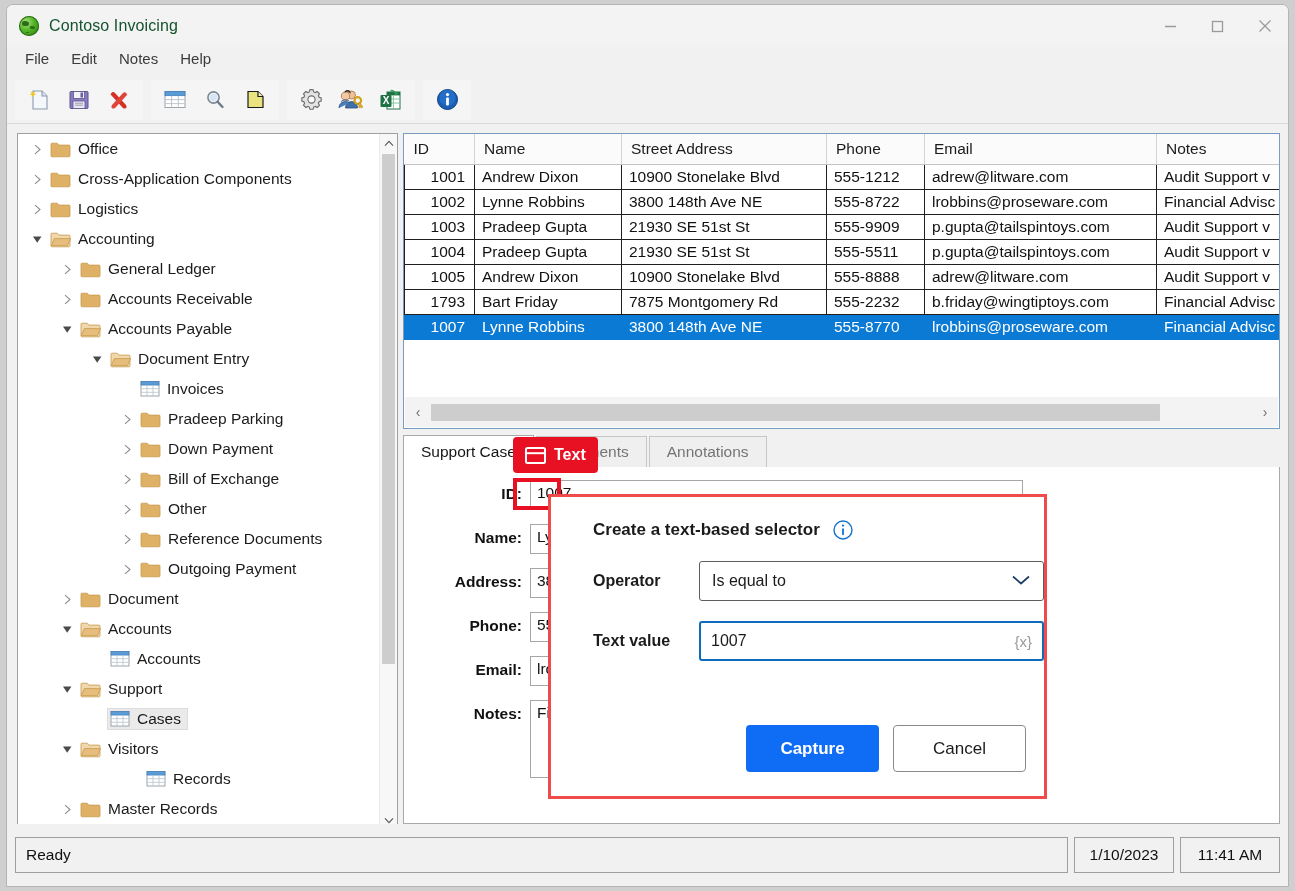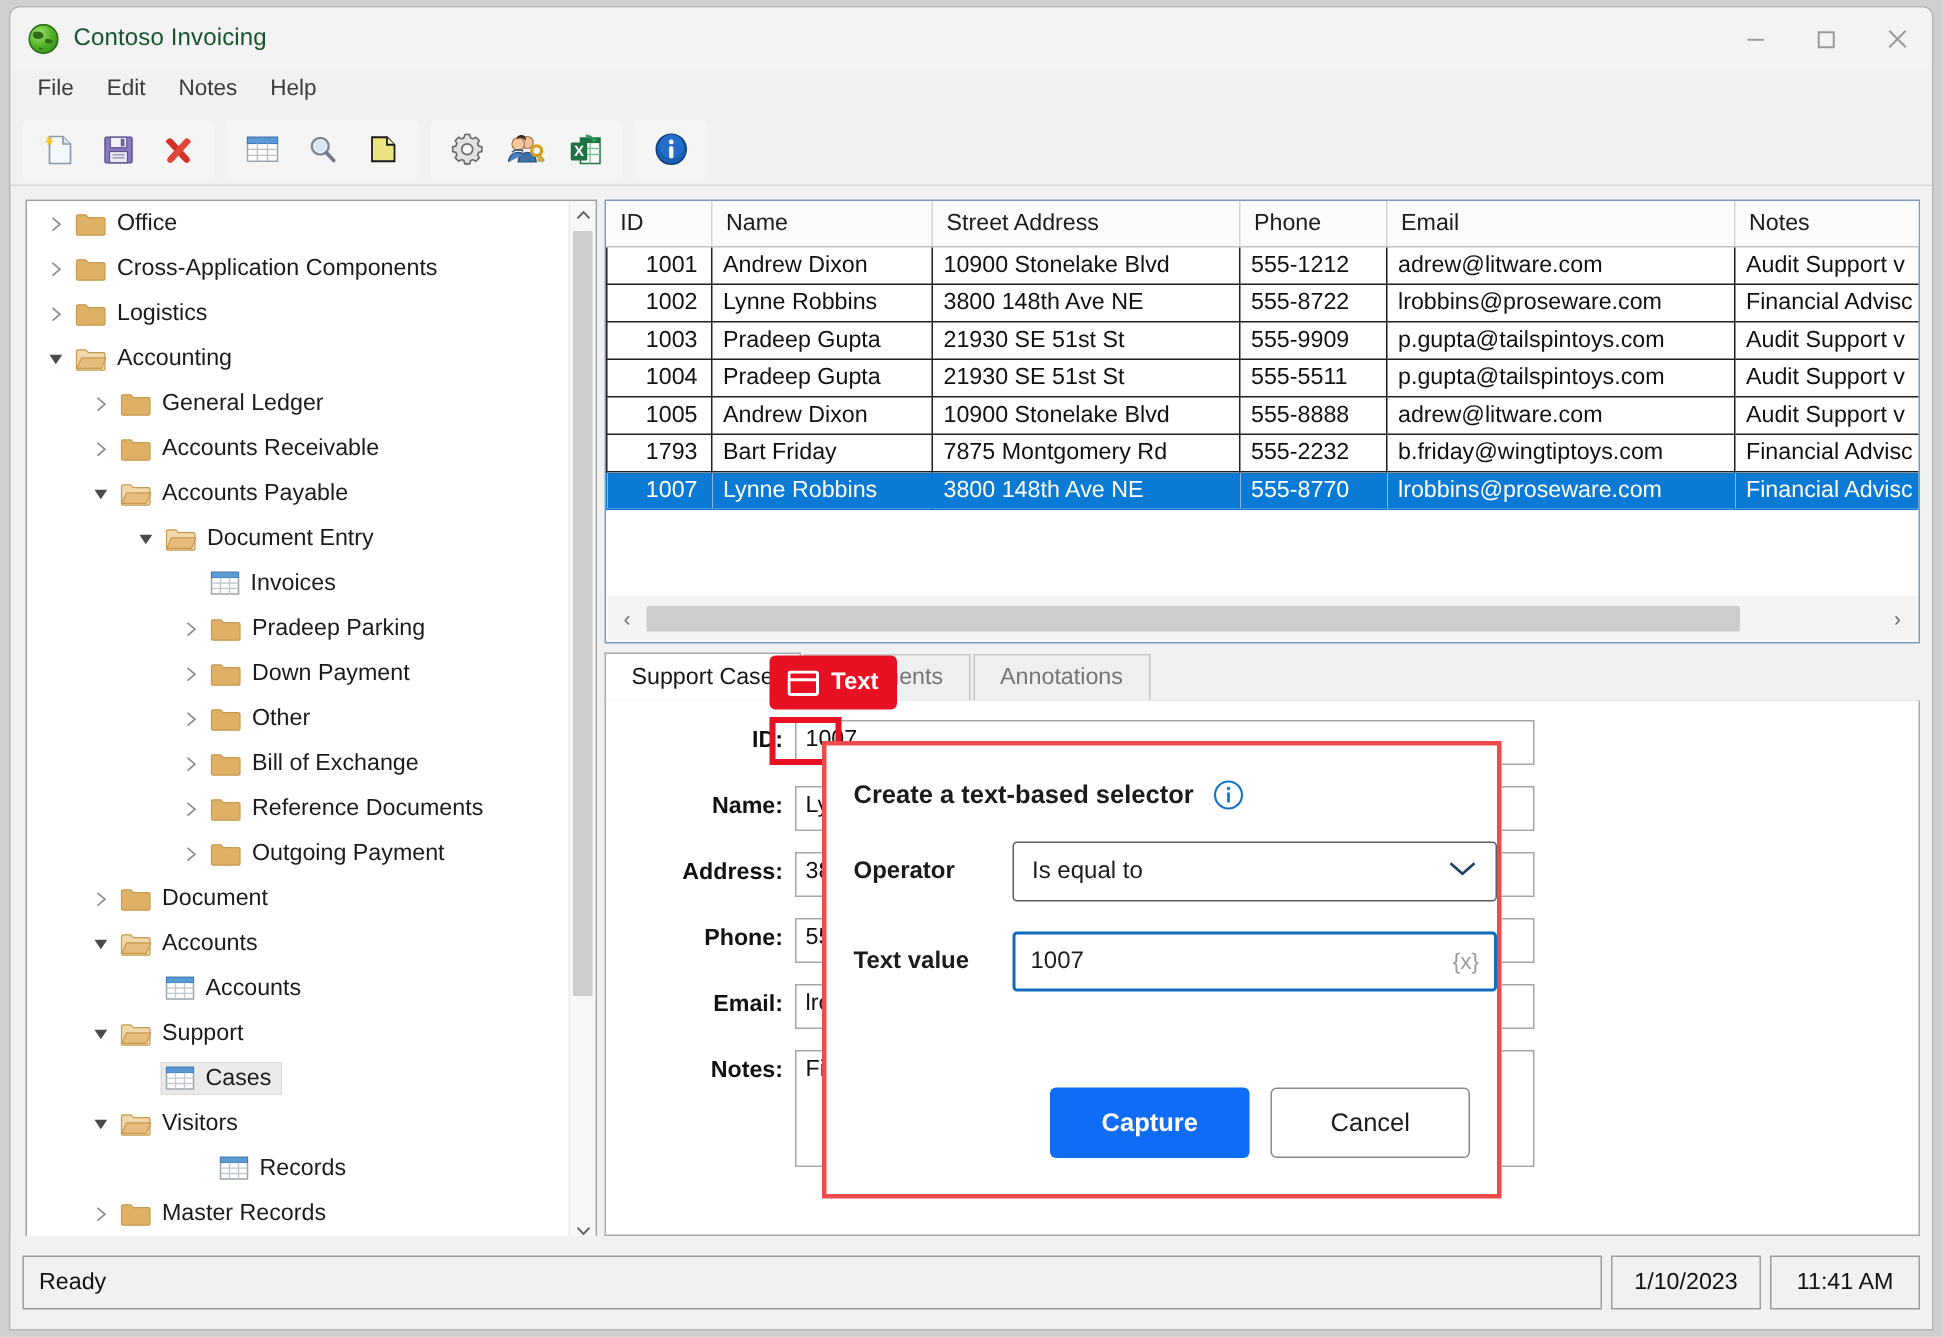--- a/index.html
+++ b/index.html
@@ -381,25 +381,26 @@
     color: #fff;
     font-size: 16px;
     font-weight: 600;
   }
   #text-badge .badge-ico { margin-right: 8px; display: flex; }
 
   
   #selector-dialog {
     position: absolute;
     left: 548px; top: 494px;
-    width: 453px; height: 305px;
+    width: 499px; height: 305px;
     background: #ffffff;
     border: 3px solid #ef4b4b;
     box-sizing: border-box;
     z-index: 40;
+    padding-left: 24px;
   }
   #dlg-title-row {
     display: flex;
     align-items: center;
     padding: 22px 0 0 18px;
   }
   #dlg-title {
     font-size: 17px;
     font-weight: bold;
     color: #1b1b1b;
@@ -793,36 +794,36 @@
               <svg width="9" height="11" viewBox="0 0 9 11">
                 <path d="M2 1.2 7 5.5 2 9.8" fill="none" stroke="#8d8d8d" stroke-width="1.1"></path>
               </svg>
             </div>
             <div class="lbl-wrap">
               <span style="display: flex;">
                 <svg class="folder-ico" viewBox="0 0 21 17">
                   <path d="M1 3.2a1 1 0 011-1h5.2l1.7 1.9H19a1 1 0 011 1v9.7a1 1 0 01-1 1H2a1 1 0 01-1-1z" fill="#dfb166" stroke="#c79a4d" stroke-width=".8"></path>
                 </svg>
               </span>
+              <span class="lbl">Bill of Exchange</span>
+            </div>
+          </div>
+          <div class="tree-row" style="padding-left: 98px;">
+            <div class="twisty">
+              <svg width="9" height="11" viewBox="0 0 9 11">
+                <path d="M2 1.2 7 5.5 2 9.8" fill="none" stroke="#8d8d8d" stroke-width="1.1"></path>
+              </svg>
+            </div>
+            <div class="lbl-wrap">
+              <span style="display: flex;">
+                <svg class="folder-ico" viewBox="0 0 21 17">
+                  <path d="M1 3.2a1 1 0 011-1h5.2l1.7 1.9H19a1 1 0 011 1v9.7a1 1 0 01-1 1H2a1 1 0 01-1-1z" fill="#dfb166" stroke="#c79a4d" stroke-width=".8"></path>
+                </svg>
+              </span>
               <span class="lbl">Other</span>
-            </div>
-          </div>
-          <div class="tree-row" style="padding-left: 98px;">
-            <div class="twisty">
-              <svg width="9" height="11" viewBox="0 0 9 11">
-                <path d="M2 1.2 7 5.5 2 9.8" fill="none" stroke="#8d8d8d" stroke-width="1.1"></path>
-              </svg>
-            </div>
-            <div class="lbl-wrap">
-              <span style="display: flex;">
-                <svg class="folder-ico" viewBox="0 0 21 17">
-                  <path d="M1 3.2a1 1 0 011-1h5.2l1.7 1.9H19a1 1 0 011 1v9.7a1 1 0 01-1 1H2a1 1 0 01-1-1z" fill="#dfb166" stroke="#c79a4d" stroke-width=".8"></path>
-                </svg>
-              </span>
-              <span class="lbl">Bill of Exchange</span>
             </div>
           </div>
           <div class="tree-row" style="padding-left: 98px;">
             <div class="twisty">
               <svg width="9" height="11" viewBox="0 0 9 11">
                 <path d="M2 1.2 7 5.5 2 9.8" fill="none" stroke="#8d8d8d" stroke-width="1.1"></path>
               </svg>
             </div>
             <div class="lbl-wrap">
               <span style="display: flex;">

